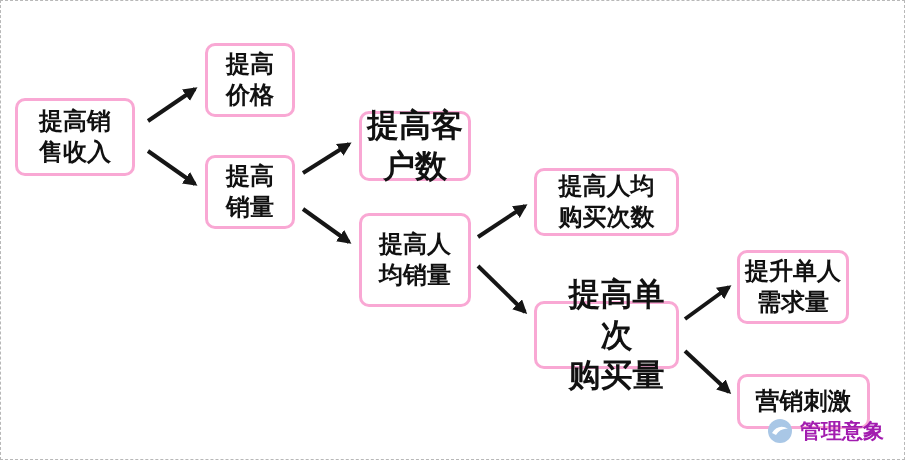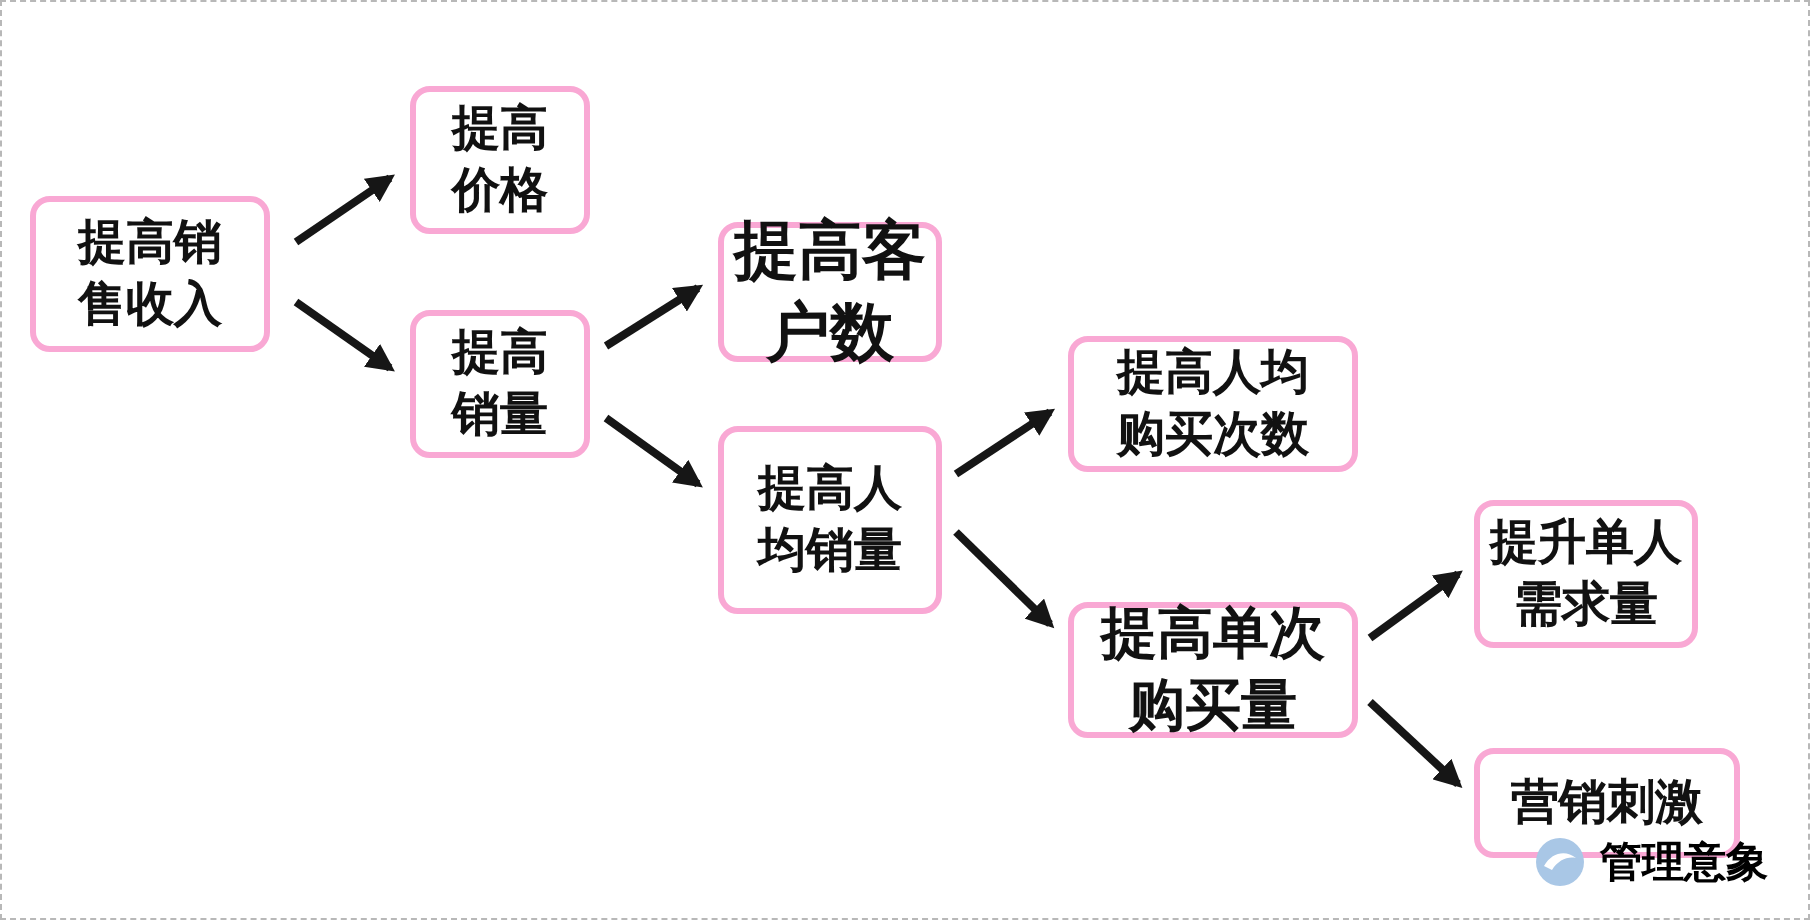--- a/index.html
+++ b/index.html
@@ -32,39 +32,39 @@
     line-height: 1.28;
     box-sizing: border-box;
     z-index: 2;
   }
   .n1 { left: 14px;  top: 97px;  width: 120px; height: 78px; font-size: 24px; }
   .n2 { left: 204px; top: 42px;  width: 90px;  height: 74px; font-size: 24px; }
   .n3 { left: 204px; top: 154px; width: 90px;  height: 74px; font-size: 24px; }
   .n4 { left: 358px; top: 110px; width: 112px; height: 70px; font-size: 32px; }
   .n5 { left: 358px; top: 212px; width: 112px; height: 94px; font-size: 24px; }
   .n6 { left: 533px; top: 167px; width: 145px; height: 68px; font-size: 24px; }
-  .n7 { left: 533px; top: 300px; width: 145px; height: 68px; font-size: 28px; }
+  .n7 { left: 533px; top: 300px; width: 145px; height: 68px; font-size: 32px; padding-left: 20px; }
   .n8 { left: 736px; top: 249px; width: 112px; height: 74px; font-size: 24px; }
   .n9 { left: 736px; top: 373px; width: 133px; height: 55px; font-size: 24px; }
   .arrows {
     position: absolute;
     left: 0;
     top: 0;
     width: 905px;
     height: 460px;
     z-index: 1;
   }
   .watermark {
     position: absolute;
     right: 20px;
     bottom: 14px;
     display: flex;
     align-items: center;
     gap: 7px;
-    color: #000000;
+    color: #a21caf;
     font-size: 21px;
     font-weight: bold;
     z-index: 3;
   }
   .wm-icon {
     display: inline-flex;
     width: 26px;
     height: 26px;
   }
 </style>

